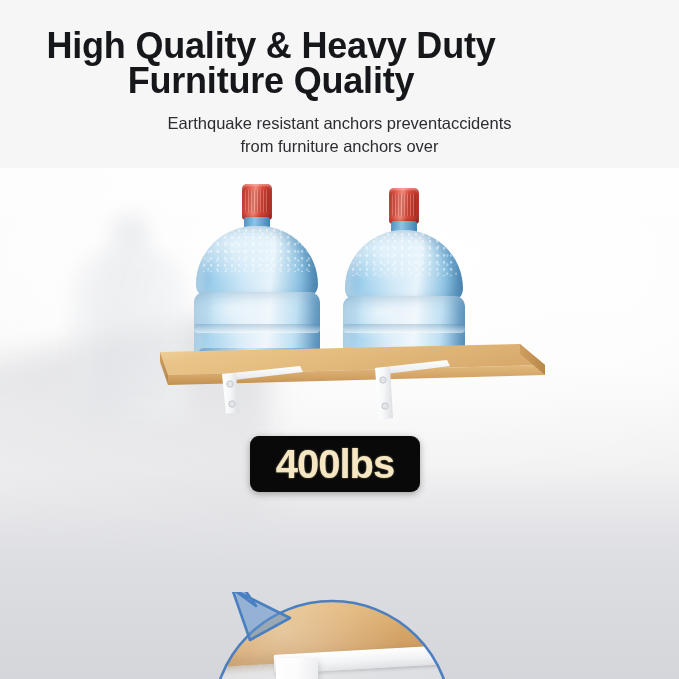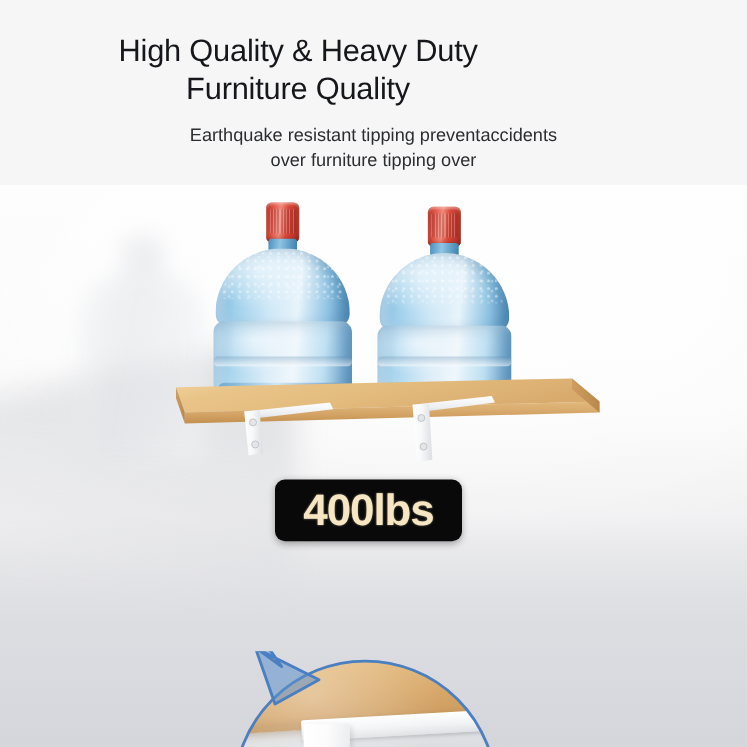--- a/index.html
+++ b/index.html
@@ -8,22 +8,22 @@
     background:#f7f7f8;
     font-family:"Liberation Sans", sans-serif;
     overflow:hidden;
   }
   #stage{position:relative;width:679px;height:679px;overflow:hidden;background:#f6f6f7;}
 
   
   .headline{
     position:absolute;left:0;top:28px;width:542px;
     text-align:center;
-    font-size:28px;line-height:35px;
-    font-weight:normal;color:#16171a;
+    font-size:36px;line-height:35px;
+    font-weight:bold;color:#16171a;
     letter-spacing:-0.2px;
   }
   .headline .l2{display:block;}
   .subhead{
     position:absolute;left:0;top:112px;width:679px;
     text-align:center;
     font-size:16.5px;line-height:23px;
     color:#2c2d30;font-weight:400;
   }
   .subhead .l2{display:block;}
@@ -194,22 +194,22 @@
 <body>
 
 <div id="stage">
 
   <div class="headline">
     <span>High Quality &amp; Heavy Duty</span>
     <span class="l2">Furniture Quality</span>
   </div>
 
   <div class="subhead">
-    <span>Earthquake resistant tipping preventaccidents</span>
-    <span class="l2">over furniture tipping over</span>
+    <span>Earthquake resistant anchors preventaccidents</span>
+    <span class="l2">from furniture anchors over</span>
   </div>
 
   <div class="scene">
 
     <div class="wall-vignette"></div>
     <div class="wall-shadow"></div>
     <div class="floor-tone"></div>
 
     <div class="ghost-bottle">
       <div class="ghost-neck"></div>

